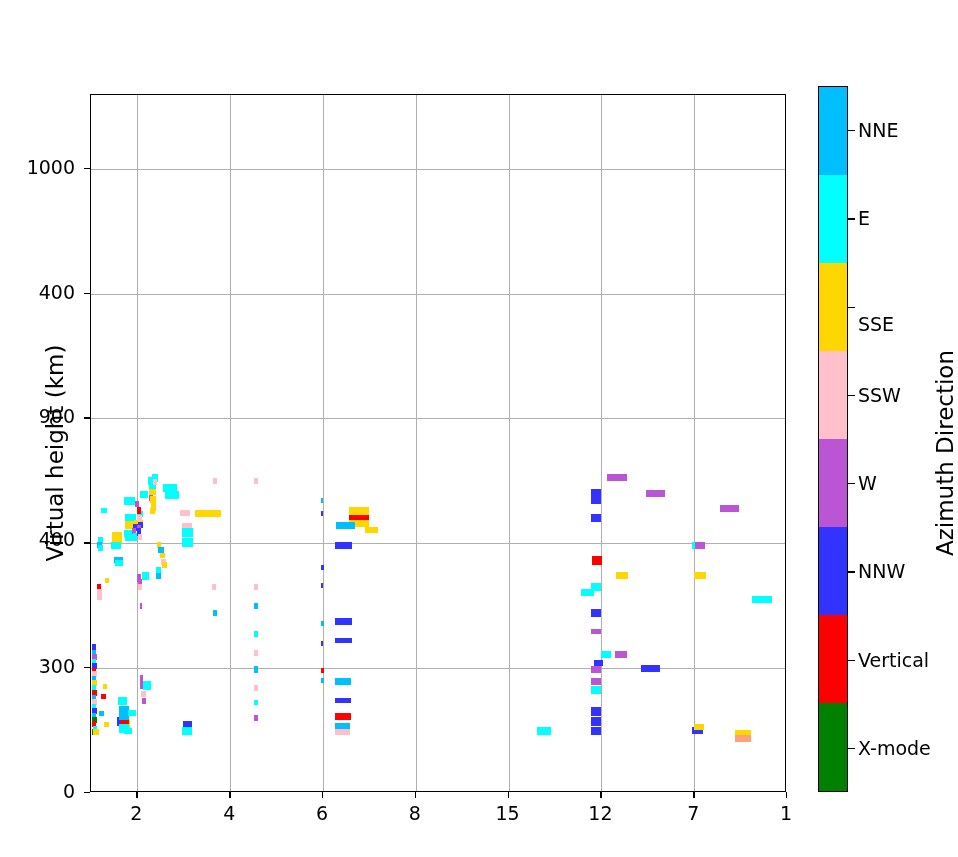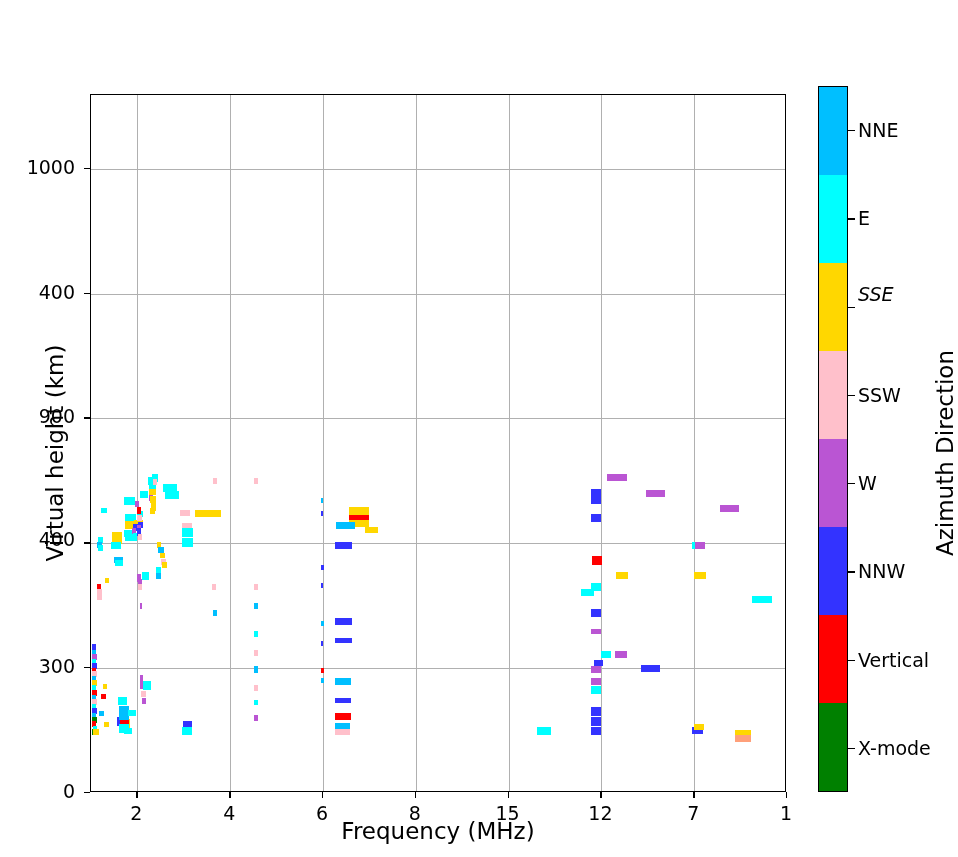--- a/index.html
+++ b/index.html
@@ -362,40 +362,39 @@
       <div class="tick-y" style="top: 542.3px; left: 84px;"></div>
       <div class="ticklabel-y" style="left: 5px; top: 528px;">400</div>
       <div class="tick-y" style="top: 417.4px; left: 84px;"></div>
       <div class="ticklabel-y" style="left: 5px; top: 405.4px;">900</div>
       <div class="tick-y" style="top: 292.5px; left: 84px;"></div>
       <div class="ticklabel-y" style="left: 5px; top: 280.5px;">400</div>
       <div class="tick-y" style="top: 167.7px; left: 84px;"></div>
       <div class="ticklabel-y" style="left: 5px; top: 155.7px;">1000</div>
     </div>
 
-  <div id="xlabel">Frequency (MHz)</div>
   <div id="ylabel">Virtual height (km)</div>
 
   <div id="colorbar">
       <div class="cb-seg" style="height: 12.5%; background: rgb(0, 191, 255);"></div>
       <div class="cb-seg" style="height: 12.5%; background: rgb(0, 255, 255);"></div>
       <div class="cb-seg" style="height: 12.5%; background: rgb(255, 215, 0);"></div>
       <div class="cb-seg" style="height: 12.5%; background: rgb(255, 192, 203);"></div>
       <div class="cb-seg" style="height: 12.5%; background: rgb(186, 85, 211);"></div>
       <div class="cb-seg" style="height: 12.5%; background: rgb(51, 51, 255);"></div>
       <div class="cb-seg" style="height: 12.5%; background: rgb(255, 0, 0);"></div>
       <div class="cb-seg" style="height: 12.5%; background: rgb(0, 128, 0);"></div>
     </div>
   <div id="cb-annotations">
       <div class="cb-tick" style="top: 130.1px;"></div>
       <div class="cb-label" style="top: 130.1px;">NNE</div>
       <div class="cb-tick" style="top: 218.4px;"></div>
       <div class="cb-label" style="top: 218.4px;">E</div>
       <div class="cb-tick" style="top: 306.6px;"></div>
-      <div class="cb-label" style="top: 294px; font-style: italic;">SSE</div>
+      <div class="cb-label" style="top: 324px;">SSE</div>
       <div class="cb-tick" style="top: 394.9px;"></div>
       <div class="cb-label" style="top: 394.9px;">SSW</div>
       <div class="cb-tick" style="top: 483.1px;"></div>
       <div class="cb-label" style="top: 483.1px;">W</div>
       <div class="cb-tick" style="top: 571.4px;"></div>
       <div class="cb-label" style="top: 571.4px;">NNW</div>
       <div class="cb-tick" style="top: 659.6px;"></div>
       <div class="cb-label" style="top: 659.6px;">Vertical</div>
       <div class="cb-tick" style="top: 747.9px;"></div>
       <div class="cb-label" style="top: 747.9px;">X-mode</div>

